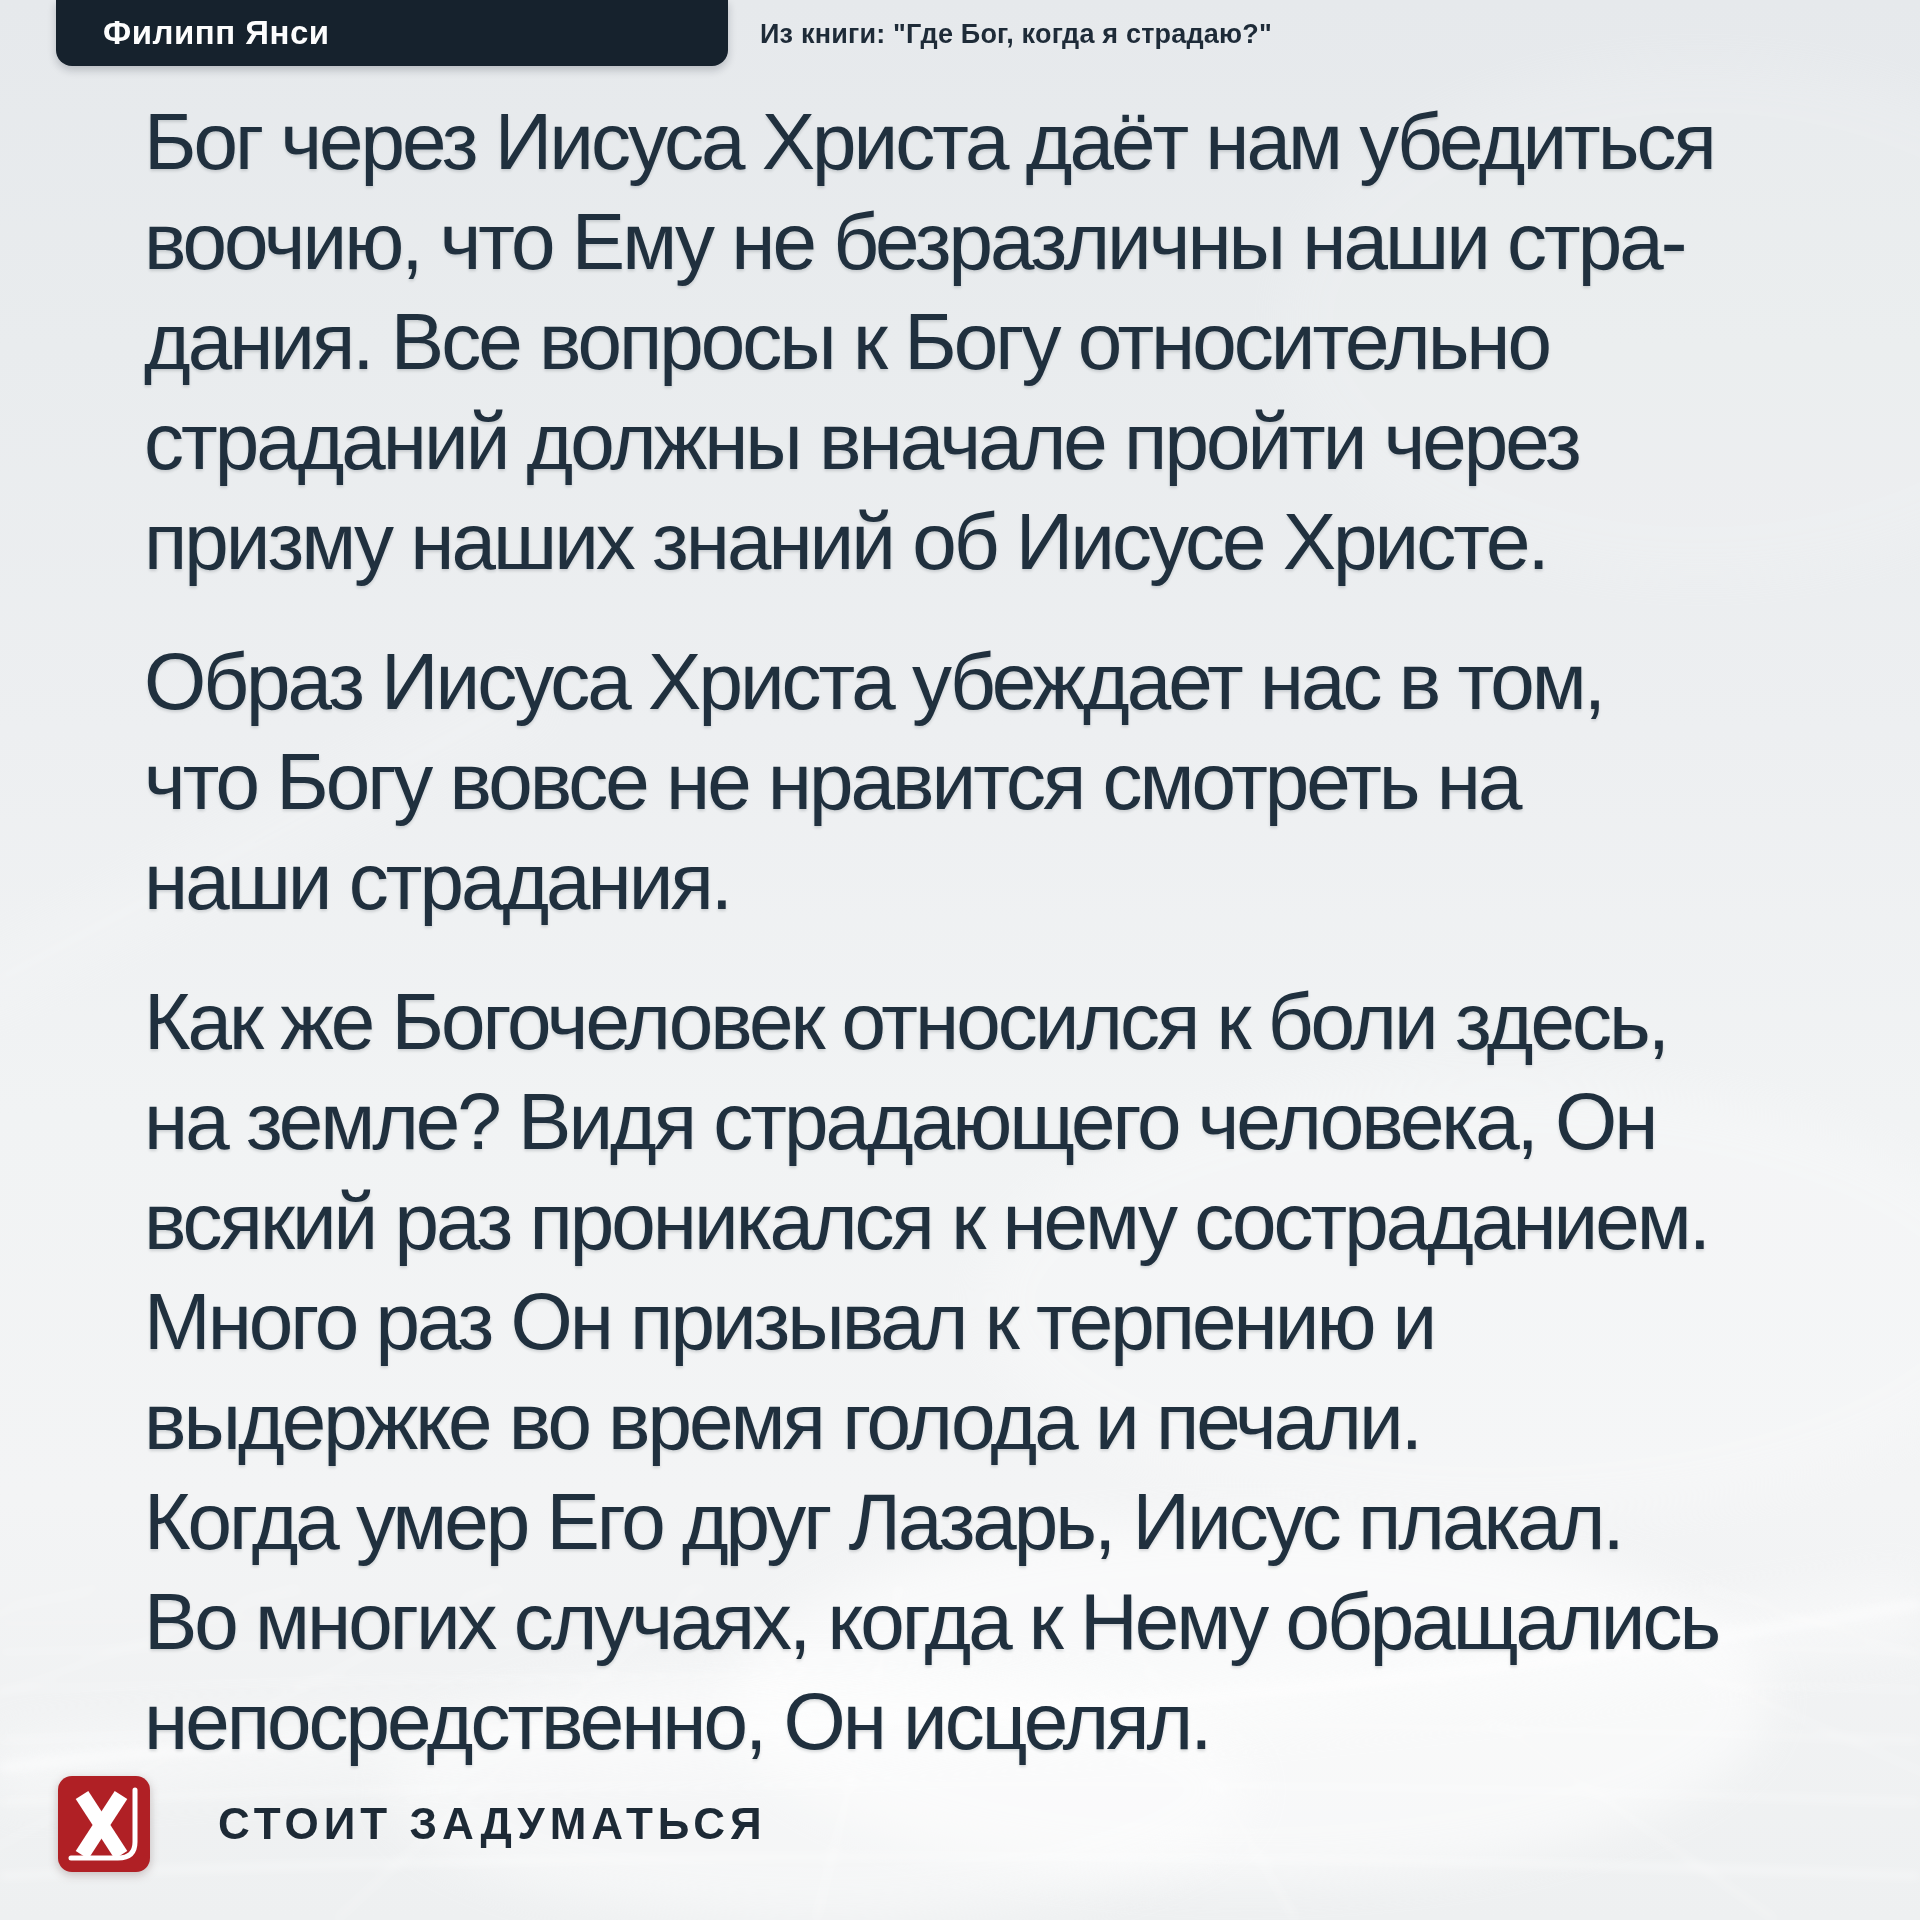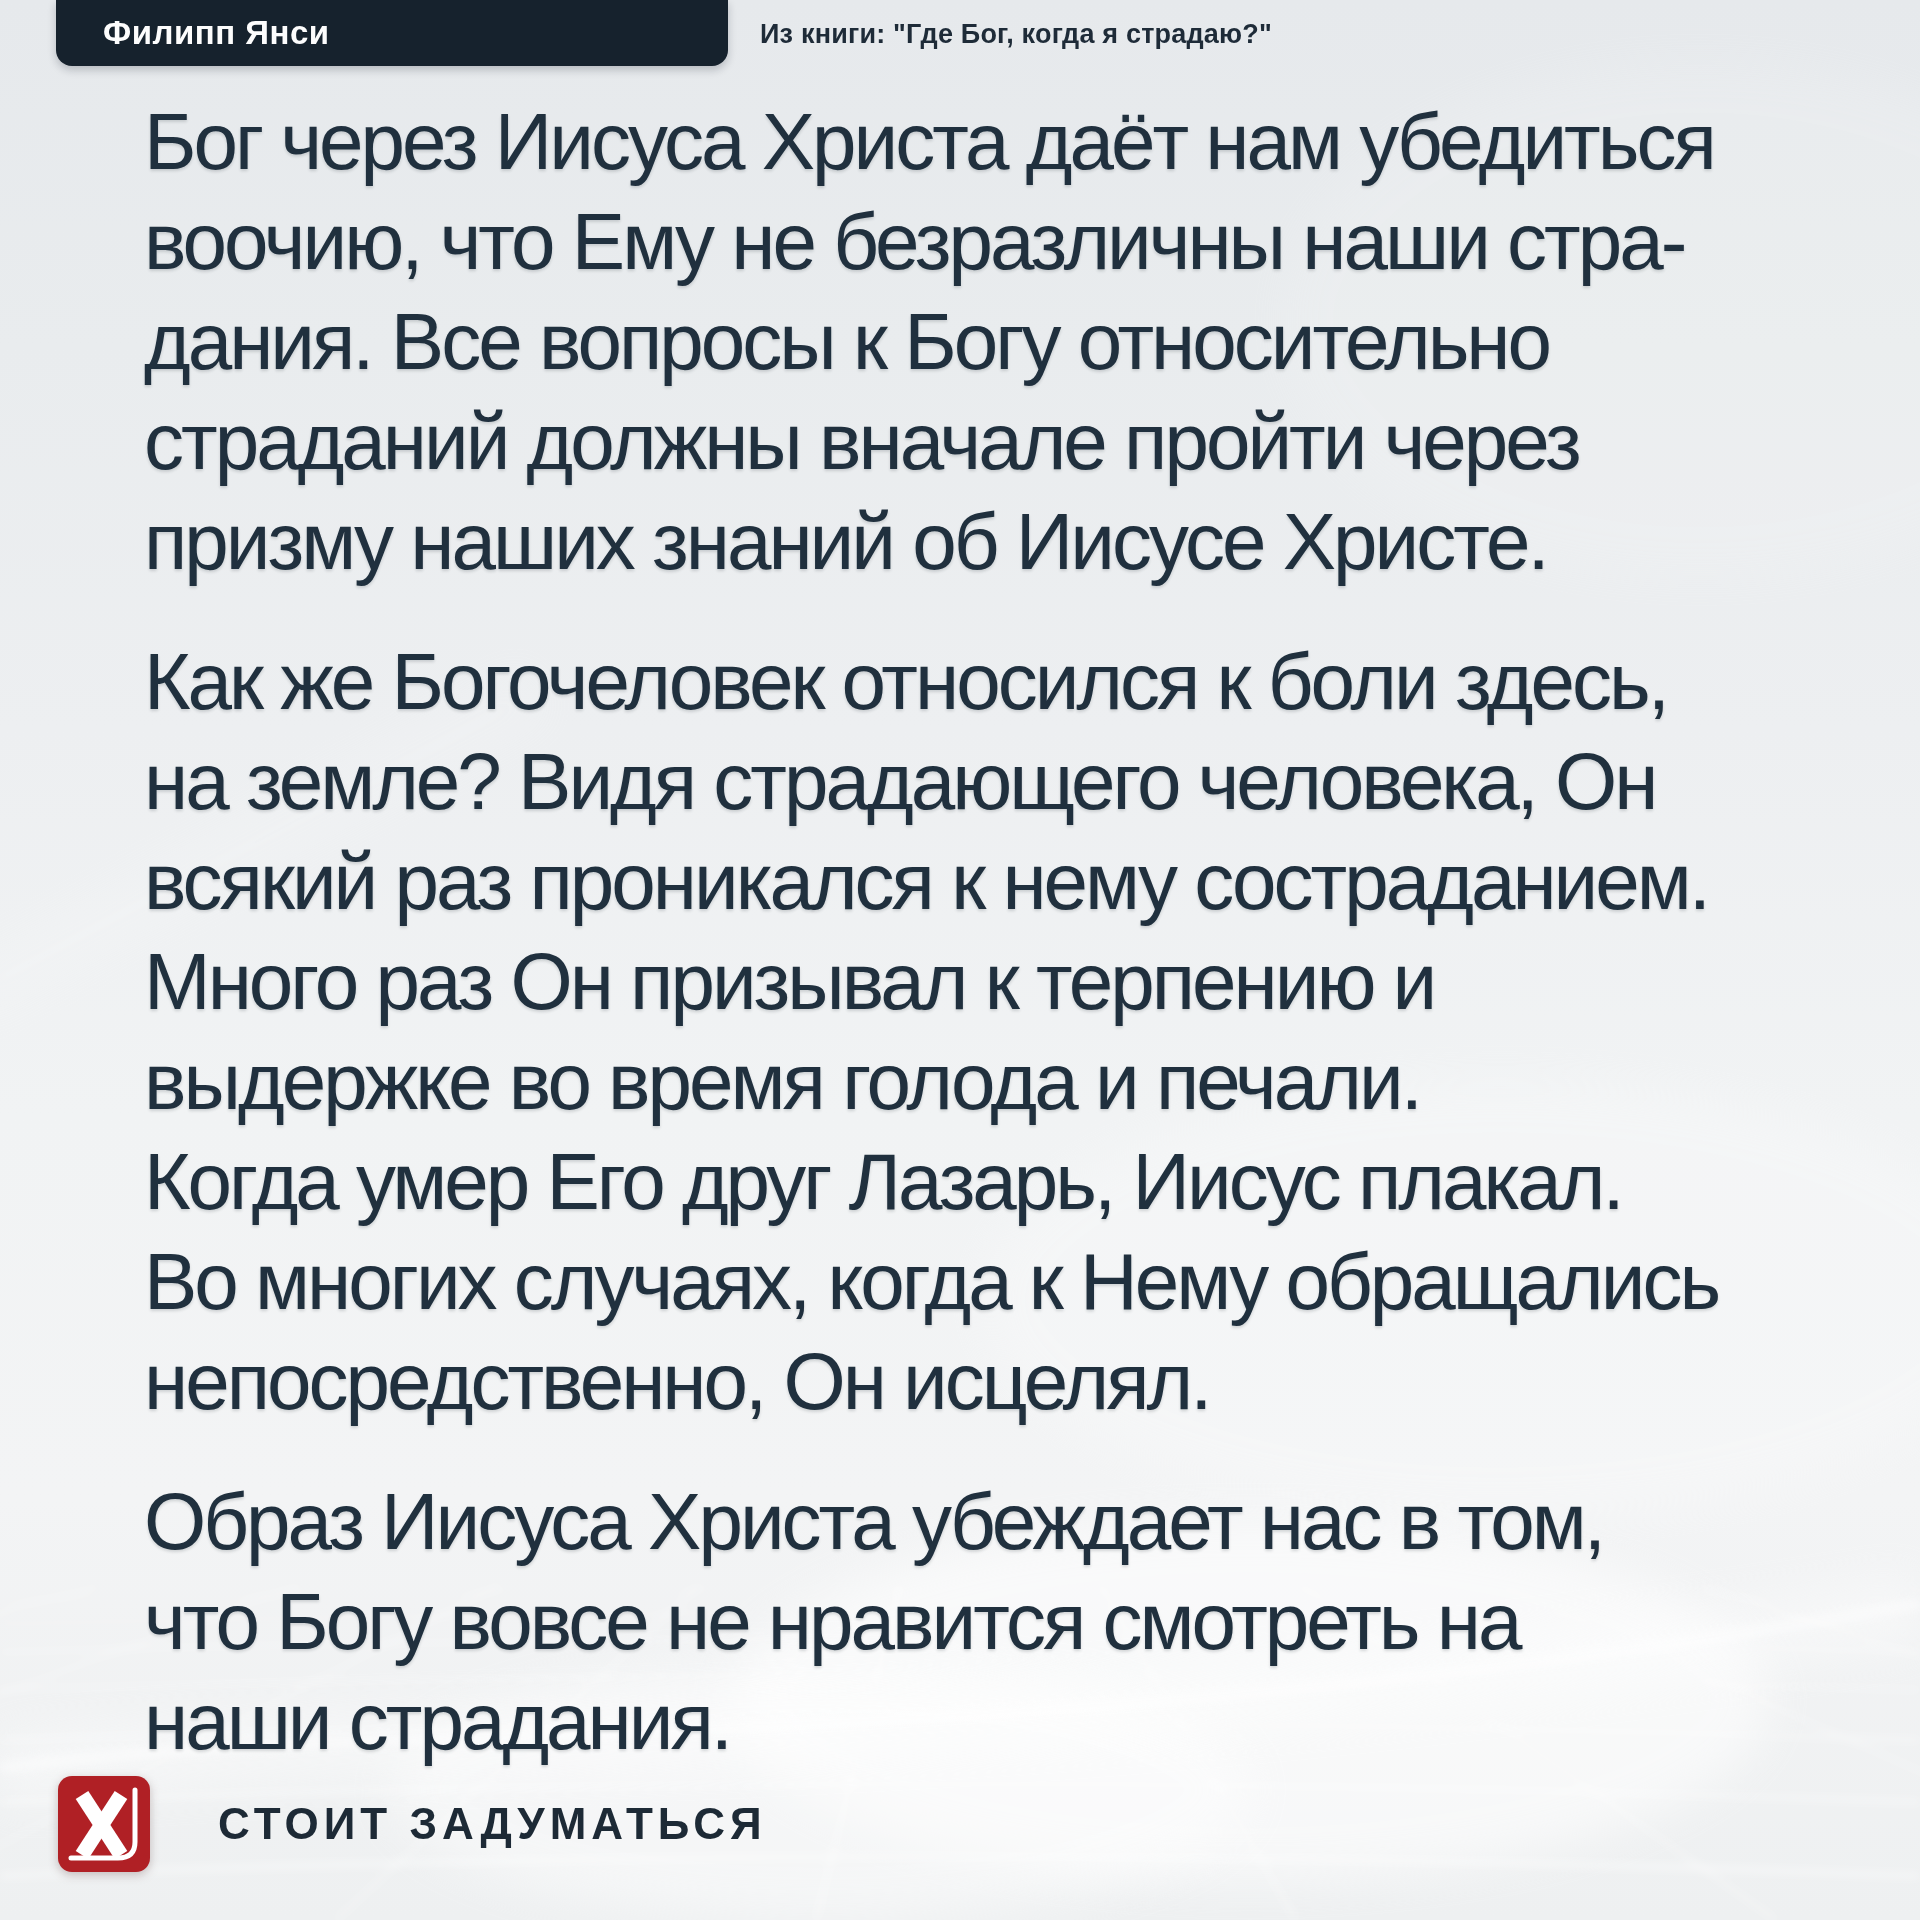--- a/index.html
+++ b/index.html
@@ -108,31 +108,31 @@
     <span class="badge-label">Филипп Янси</span>
   </div>
   <div class="source">Из книги: "Где Бог, когда я страдаю?"</div>
 
   <main class="quote">
     <p>Бог через Иисуса Христа даёт нам убедиться
 воочию, что Ему не безразличны наши стра-
 дания. Все вопросы к Богу относительно
 страданий должны вначале пройти через
 призму наших знаний об Иисусе Христе.</p>
+    <p>Образ Иисуса Христа убеждает нас в том,
+что Богу вовсе не нравится смотреть на
+наши страдания.</p>
     <p>Как же Богочеловек относился к боли здесь,
 на земле? Видя страдающего человека, Он
 всякий раз проникался к нему состраданием.
 Много раз Он призывал к терпению и
 выдержке во время голода и печали.
 Когда умер Его друг Лазарь, Иисус плакал.
 Во многих случаях, когда к Нему обращались
 непосредственно, Он исцелял.</p>
-    <p>Образ Иисуса Христа убеждает нас в том,
-что Богу вовсе не нравится смотреть на
-наши страдания.</p>
   </main>
 
   <div class="footer">
     <svg class="logo" viewBox="0 0 92 96" xmlns="http://www.w3.org/2000/svg" aria-hidden="true">
       <rect x="0" y="0" width="92" height="96" rx="14" fill="#b02025"></rect>
       <g stroke="#ffffff" stroke-width="15" stroke-linecap="butt">
         <line x1="24" y1="19" x2="63" y2="79"></line>
         <line x1="63" y1="19" x2="24" y2="79"></line>
       </g>
       <path d="M77,14 L77,66 Q77,82 60,82 L13,82" fill="none" stroke="#ffffff" stroke-width="5" stroke-linecap="round"></path>

